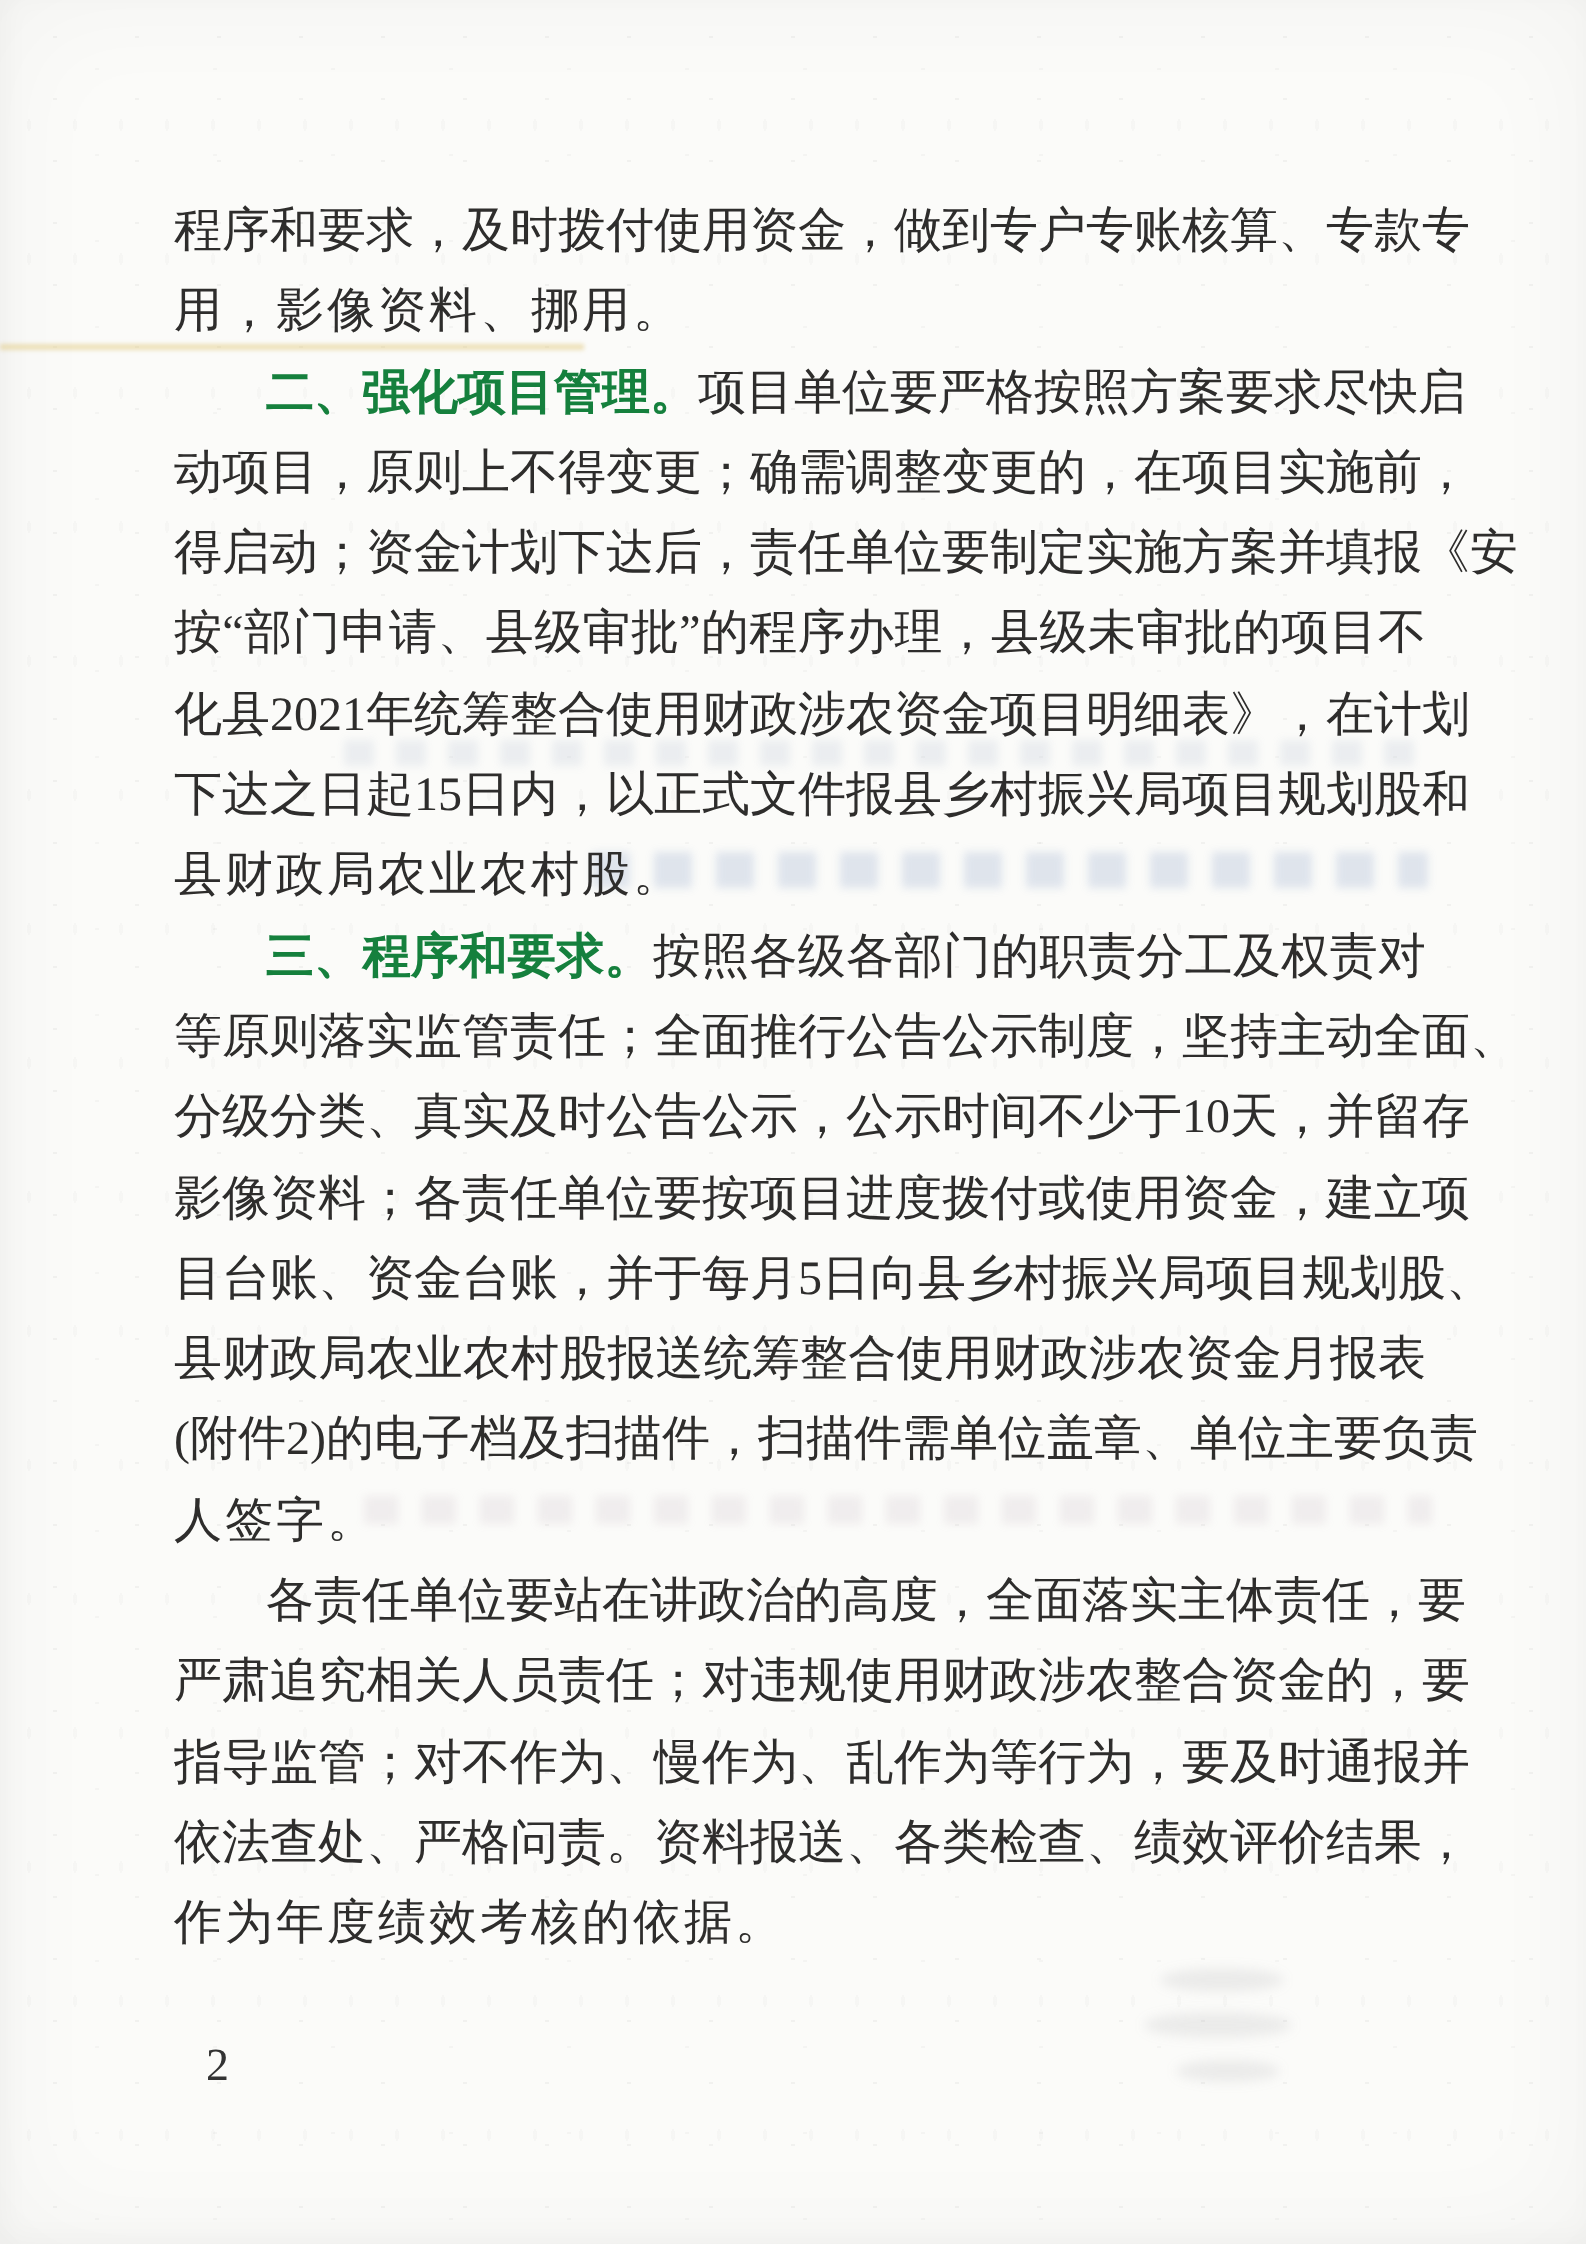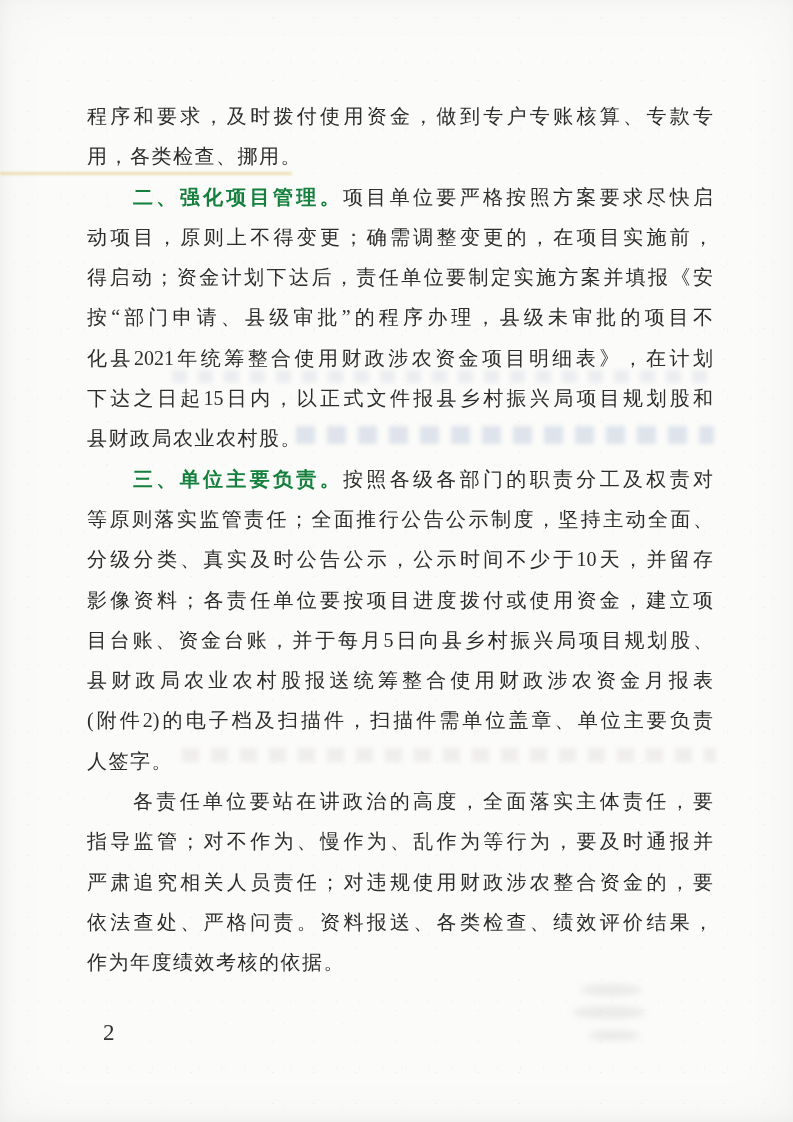--- a/index.html
+++ b/index.html
@@ -33,21 +33,21 @@
   }
   .text-body {
     position: absolute;
     left: 87px;
     top: 96px;
     width: 626px;
   }
   .line {
     height: 40.3px;
     line-height: 40.3px;
-    font-size: 20px;
+    font-size: 24px;
     letter-spacing: 0;
     white-space: nowrap;
     text-align: justify;
     text-align-last: justify;
     color: #2e2d2c;
   }
   .line.last {
     text-align: left;
     text-align-last: left;
     letter-spacing: 1.5px;
@@ -116,38 +116,38 @@
   <div class="scan-streak"></div>
   <div class="bleed bleed-row-a"></div>
   <div class="bleed bleed-row-b"></div>
   <div class="bleed bleed-row-c"></div>
   <div class="smudge smudge-1"></div>
   <div class="smudge smudge-2"></div>
   <div class="smudge smudge-3"></div>
 
   <div class="text-body">
       <div class="line"><span>程序和要求，及时拨付使用资金，做到专户专账核算、专款专</span></div>
-      <div class="line last"><span>用，各类检查、挪用。</span></div>
+      <div class="line last"><span>用，影像资料、挪用。</span></div>
       <div class="line indent"><span class="bold">二、强化项目管理。</span><span>项目单位要严格按照方案要求尽快启</span></div>
       <div class="line"><span>动项目，原则上不得变更；确需调整变更的，在项目实施前，</span></div>
       <div class="line"><span>得启动；资金计划下达后，责任单位要制定实施方案并填报《安</span></div>
       <div class="line"><span>按“部门申请、县级审批”的程序办理，县级未审批的项目不</span></div>
       <div class="line"><span>化县2021年统筹整合使用财政涉农资金项目明细表》，在计划</span></div>
       <div class="line"><span>下达之日起15日内，以正式文件报县乡村振兴局项目规划股和</span></div>
       <div class="line last"><span>县财政局农业农村股。</span></div>
-      <div class="line indent"><span class="bold">三、单位主要负责。</span><span>按照各级各部门的职责分工及权责对</span></div>
+      <div class="line indent"><span class="bold">三、程序和要求。</span><span>按照各级各部门的职责分工及权责对</span></div>
       <div class="line"><span>等原则落实监管责任；全面推行公告公示制度，坚持主动全面、</span></div>
       <div class="line"><span>分级分类、真实及时公告公示，公示时间不少于10天，并留存</span></div>
       <div class="line"><span>影像资料；各责任单位要按项目进度拨付或使用资金，建立项</span></div>
       <div class="line"><span>目台账、资金台账，并于每月5日向县乡村振兴局项目规划股、</span></div>
       <div class="line"><span>县财政局农业农村股报送统筹整合使用财政涉农资金月报表</span></div>
       <div class="line"><span>(附件2)的电子档及扫描件，扫描件需单位盖章、单位主要负责</span></div>
       <div class="line last"><span>人签字。</span></div>
       <div class="line indent"><span>各责任单位要站在讲政治的高度，全面落实主体责任，要</span></div>
+      <div class="line"><span>严肃追究相关人员责任；对违规使用财政涉农整合资金的，要</span></div>
       <div class="line"><span>指导监管；对不作为、慢作为、乱作为等行为，要及时通报并</span></div>
-      <div class="line"><span>严肃追究相关人员责任；对违规使用财政涉农整合资金的，要</span></div>
       <div class="line"><span>依法查处、严格问责。资料报送、各类检查、绩效评价结果，</span></div>
       <div class="line last"><span>作为年度绩效考核的依据。</span></div>
     </div>
 
   <div class="page-number">2</div>
 
 </div>
 
 </body></html>

